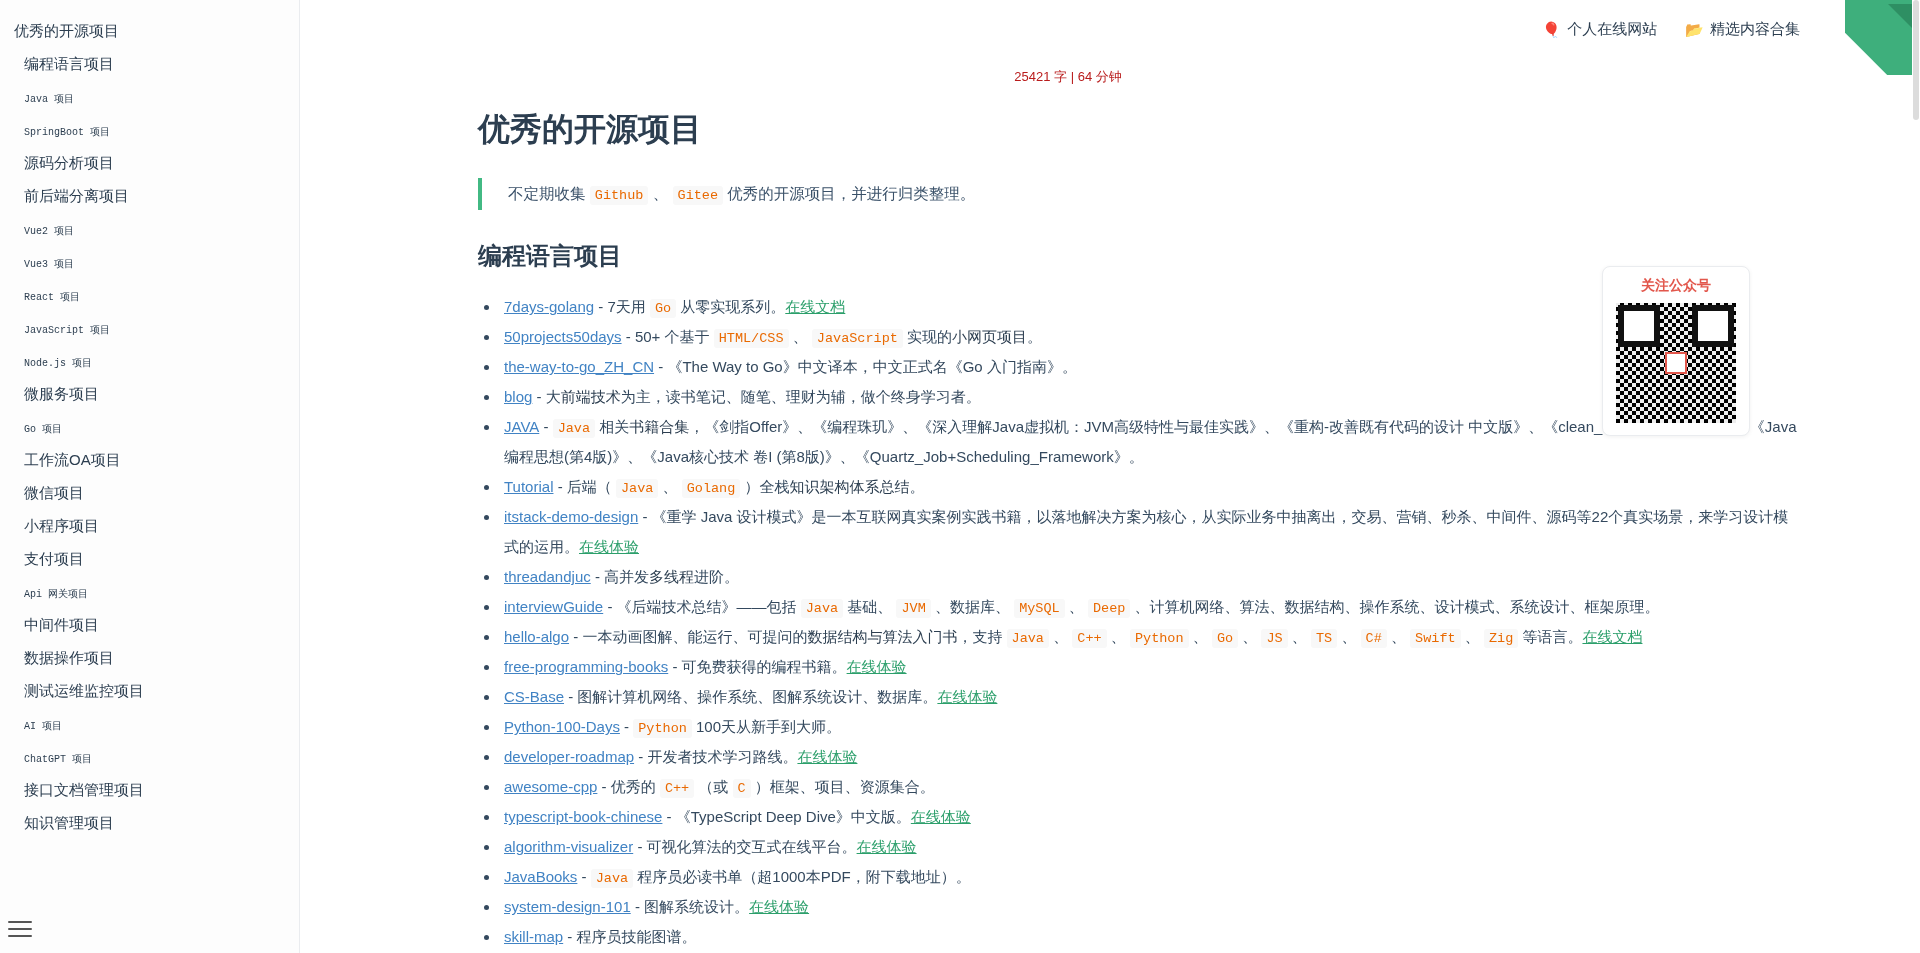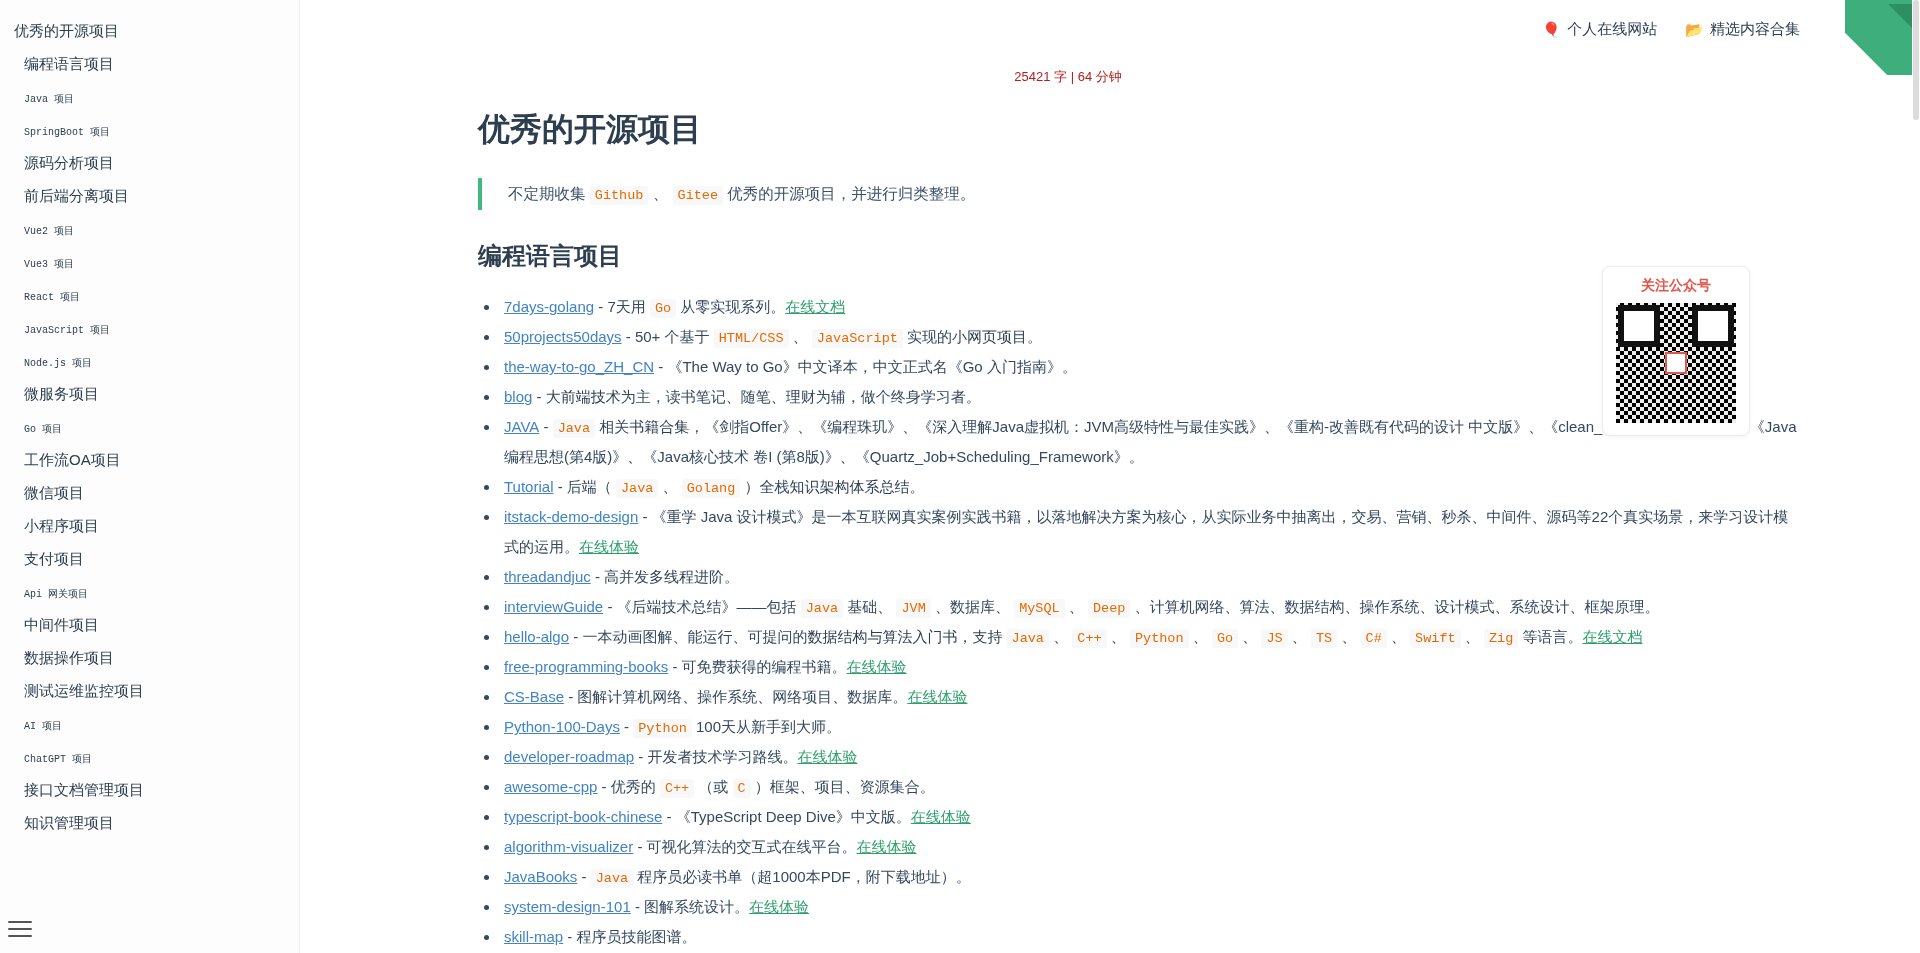--- a/index.html
+++ b/index.html
@@ -264,21 +264,21 @@
         <li><a class="proj">50projects50days</a><span> - 50+ 个基于 </span><code class="inline">HTML/CSS</code><span> 、 </span><code class="inline">JavaScript</code><span> 实现的</span><b>小网页项目</b><span>。</span></li>
         <li><a class="proj">the-way-to-go_ZH_CN</a><span> - 《The Way to Go》中文译本，中文正式名《Go 入门指南》。</span></li>
         <li><a class="proj">blog</a><span> - 大</span><b>前端技术</b><span>为主，读书笔记、随笔、理财为辅，做个终身学习者。</span></li>
         <li><a class="proj">JAVA</a><span> - </span><code class="inline">Java</code><span> 相关</span><b>书籍合集</b><span>，《剑指Offer》、《编程珠玑》、《深入理解Java虚拟机：JVM高级特性与最佳实践》、《重构-改善既有代码的设计 中文版》、《clean_code(中文完整版)》、《Java编程思想(第4版)》、《Java核心技术 卷I (第8版)》、《Quartz_Job+Scheduling_Framework》。</span></li>
         <li><a class="proj">Tutorial</a><span> - 后端（ </span><code class="inline">Java</code><span> 、 </span><code class="inline">Golang</code><span> ）全栈</span><b>知识架构体系总结</b><span>。</span></li>
         <li><a class="proj">itstack-demo-design</a><span> - 《重学 Java 设计模式》是一本互联网真实案例实践书籍，以落地解决方案为核心，从实际业务中抽离出，交易、营销、秒杀、中间件、源码等22个真实场景，来学习设计模式的运用。</span><a class="green">在线体验</a></li>
         <li><a class="proj">threadandjuc</a><span> - 高并发</span><b>多线程</b><span>进阶。</span></li>
         <li><a class="proj">interviewGuide</a><span> - 《后端技术总结》——包括 </span><code class="inline">Java</code><span> 基础、 </span><code class="inline">JVM</code><span> 、数据库、 </span><code class="inline">MySQL</code><span> 、 </span><code class="inline">Deep</code><span> 、计算机网络、算法、数据结构、操作系统、设计模式、系统设计、框架原理。</span></li>
         <li><a class="proj">hello-algo</a><span> - 一本动画图解、能运行、可提问的</span><b>数据结构与算法入门书</b><span>，支持 </span><code class="inline">Java</code><span> 、 </span><code class="inline">C++</code><span> 、 </span><code class="inline">Python</code><span> 、 </span><code class="inline">Go</code><span> 、 </span><code class="inline">JS</code><span> 、 </span><code class="inline">TS</code><span> 、 </span><code class="inline">C#</code><span> 、 </span><code class="inline">Swift</code><span> 、 </span><code class="inline">Zig</code><span> 等语言。</span><a class="green">在线文档</a></li>
         <li><a class="proj">free-programming-books</a><span> - 可免费获得的编程书籍。</span><a class="green">在线体验</a></li>
-        <li><a class="proj">CS-Base</a><span> - 图解计算机网络、操作系统、网络项目、数据库。</span><a class="green">在线体验</a></li>
+        <li><a class="proj">CS-Base</a><span> - 图解计算机网络、操作系统、图解系统设计、数据库。</span><a class="green">在线体验</a></li>
         <li><a class="proj">Python-100-Days</a><span> - </span><code class="inline">Python</code><span> 100天从新手到大师。</span></li>
         <li><a class="proj">developer-roadmap</a><span> - 开发者技术学习路线。</span><a class="green">在线体验</a></li>
         <li><a class="proj">awesome-cpp</a><span> - 优秀的 </span><code class="inline">C++</code><span> （或 </span><code class="inline">C</code><span> ）框架、项目、资源集合。</span></li>
         <li><a class="proj">typescript-book-chinese</a><span> - 《TypeScript Deep Dive》中文版。</span><a class="green">在线体验</a></li>
         <li><a class="proj">algorithm-visualizer</a><span> - 可视化算法的交互式在线平台。</span><a class="green">在线体验</a></li>
         <li><a class="proj">JavaBooks</a><span> - </span><code class="inline">Java</code><span> 程序员必读书单（超1000本PDF，附下载地址）。</span></li>
         <li><a class="proj">system-design-101</a><span> - 图解系统设计。</span><a class="green">在线体验</a></li>
         <li><a class="proj">skill-map</a><span> - 程序员技能图谱。</span></li>
         <li></li>
       </ul>

